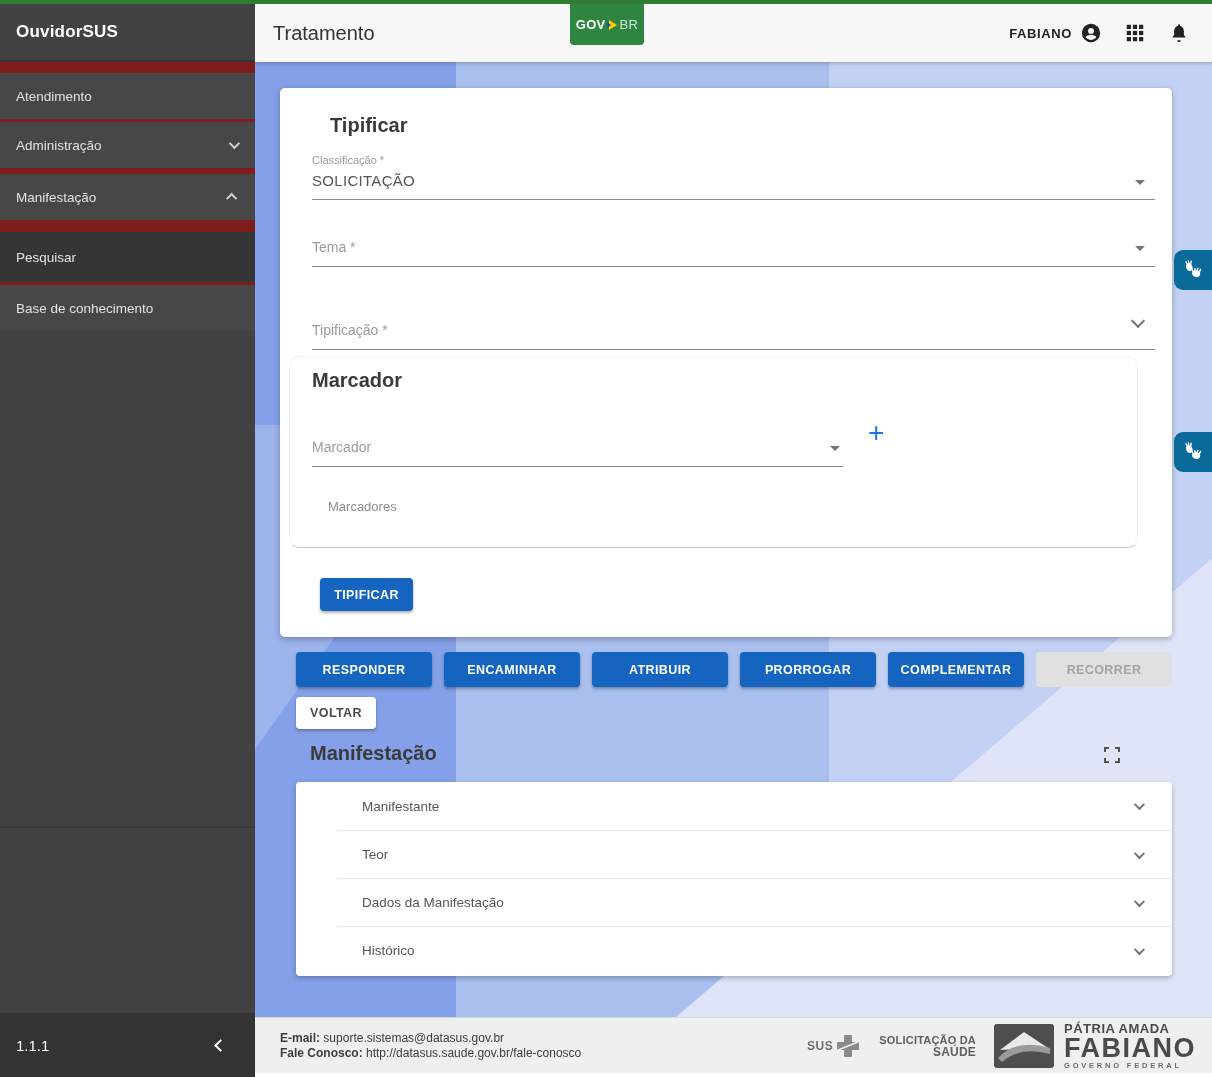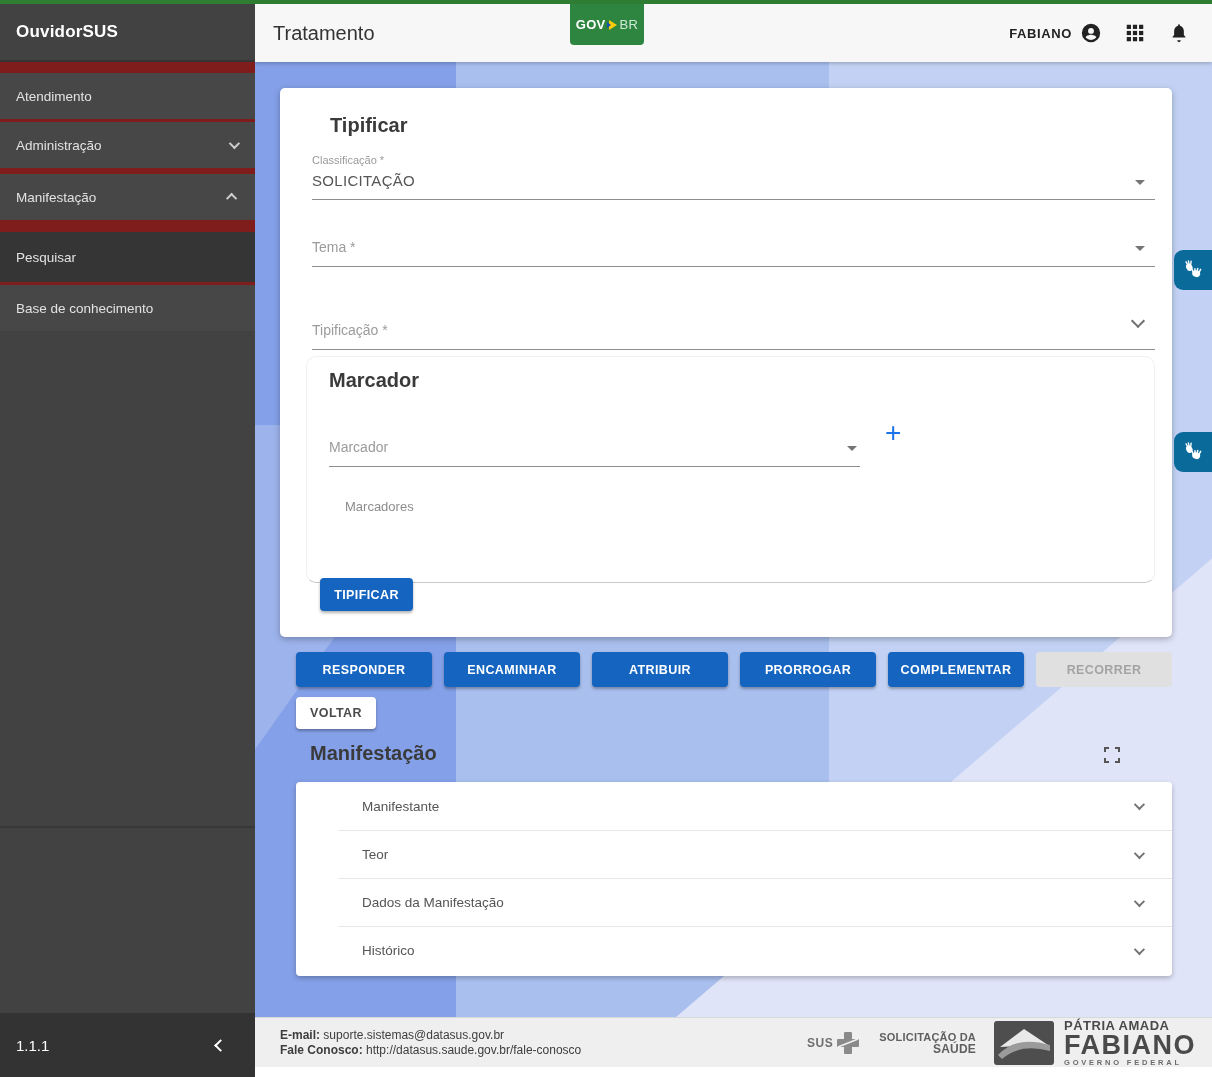--- a/index.html
+++ b/index.html
@@ -73,21 +73,21 @@
   }
   .card h1 { position:absolute; left:50px; top:26px; font-size:20px; font-weight:bold; color:#3a3a3a; }
   .f-label { position:absolute; font-size:11px; color:#9a9a9a; }
   .f-value { position:absolute; font-size:15px; color:#555; letter-spacing:.3px; }
   .f-placeholder { position:absolute; font-size:14px; color:#9b9b9b; }
   .f-line { position:absolute; height:1px; background:#8d8d8d; }
   .dd-arrow { position:absolute; width:0; height:0; border-left:5px solid transparent; border-right:5px solid transparent; border-top:5px solid #757575; cursor:pointer; }
   .big-chev { position:absolute; width:10px; height:10px; border-right:2px solid #6f6f6f; border-bottom:2px solid #6f6f6f; transform:rotate(45deg); cursor:pointer; }
 
   .marc-panel {
-    position:absolute; left:26px; top:268px; width:849px; height:227px;
+    position:absolute; left:9px; top:268px; width:849px; height:192px;
     border:1px solid #f1f1f1; border-bottom:1px solid #c9c9c9; border-radius:10px;
   }
   .marc-panel h2 { position:absolute; left:22px; top:12px; font-size:20px; font-weight:bold; color:#3a3a3a; }
   .plus-btn { position:absolute; left:578px; top:62px; color:#1a73e8; font-size:28px; font-weight:400; cursor:pointer; line-height:28px; }
   .marc-list-label { position:absolute; left:38px; top:142px; font-size:13px; color:#8d8d8d; }
 
   .btn {
     display:inline-flex; align-items:center; justify-content:center;
     background:#1565c0; color:#fff; font-weight:bold; font-size:12.5px; letter-spacing:.4px;
     border:none; border-radius:4px; box-shadow:0 2px 3px rgba(0,0,0,.3); cursor:pointer;
@@ -111,21 +111,21 @@
   .acc-row {
     height:48px; display:flex; align-items:center; justify-content:space-between;
     padding:0 30px 0 24px; border-top:1px solid #e7e7e7; cursor:pointer; background:#fff;
   }
   .acc-row:first-child { border-top:none; }
   .acc-row .label { font-size:13.5px; color:#555; }
   .acc-row .chev { border-color:#757575; }
 
   
   .footer {
-    position:absolute; left:255px; top:1017px; width:957px; height:50px; background:#efefef;
+    position:absolute; left:255px; top:1017px; width:957px; height:56px; background:#efefef;
     border-top:1px solid #d8d8d8; display:flex; align-items:center; padding:0 16px 0 25px;
   }
   .footer-text { font-size:12px; color:#3d3d3d; line-height:15px; }
   .footer-text b { font-weight:bold; }
   .footer-logos { margin-left:auto; display:flex; align-items:center; gap:18px; }
   .sus-logo { display:flex; align-items:center; gap:2px; }
   .sus-logo .sus-word { font-size:12px; font-weight:bold; color:#6f6f6f; letter-spacing:.5px; }
   .ministry { text-align:right; color:#5f5f5f; font-weight:bold; font-size:11px; line-height:12px; letter-spacing:.2px; }
   .ministry .l2 { font-size:12px; }
   .brand { display:flex; align-items:center; gap:10px; }

